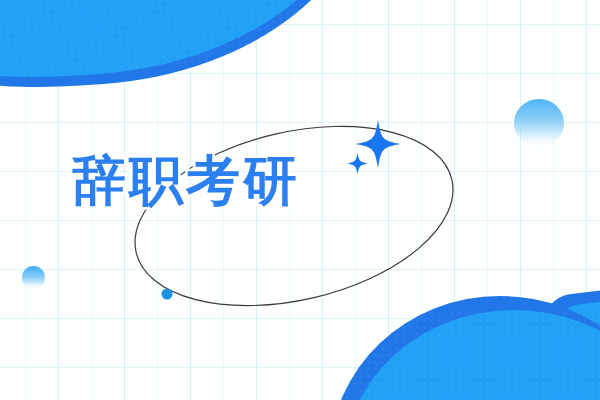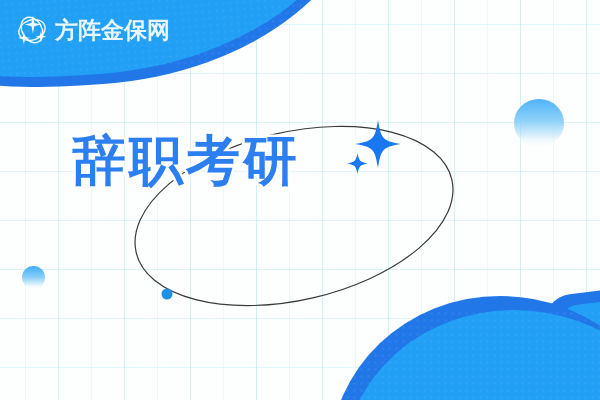--- a/index.html
+++ b/index.html
@@ -169,20 +169,21 @@
     pointer-events: none;
   }
   .line {
     position: absolute;
     font-size: 54px;
     font-weight: 900;
     line-height: 1;
     letter-spacing: 3px;
     white-space: nowrap;
     font-family: "DejaVu Sans", "Liberation Sans", sans-serif;
+    margin-top: 20px;
   }
   .line-1 {
     left: 72px;
     top: 134px;
     color: #2B7FF0;
     -webkit-text-stroke: 5px #ffffff;
     paint-order: stroke fill;
   }
   .line-2 {
     left: 212px;
@@ -215,32 +216,18 @@
   <div class="circle-left"></div>
 
   <svg class="ellipse-wrap" viewBox="0 0 600 400">
     <ellipse cx="294" cy="216" rx="162" ry="84" transform="rotate(-13 294 216)" fill="none" stroke="#3A3A3A" stroke-width="1.2"></ellipse>
     <circle cx="167" cy="294" r="5.5" fill="#1E90E8"></circle>
 
     <path d="M378 120 C381 139, 383 141, 401 144 C383 147, 381 149, 378 168 C375 149, 373 147, 355 144 C373 141, 375 139, 378 120 Z" fill="#1877F2"></path>
     <path d="M357.5 153 C359 161, 360 162, 368 163.5 C360 165, 359 166, 357.5 174 C356 166, 355 165, 347 163.5 C355 162, 356 161, 357.5 153 Z" fill="#1877F2"></path>
   </svg>
 
-  <div class="logo">
-    <svg class="logo-mark" viewBox="0 0 40 40">
-      <g fill="none" stroke="rgba(255,255,255,0.92)" stroke-width="1.6">
-        <ellipse cx="20" cy="20" rx="15" ry="11" transform="rotate(-20 20 20)"></ellipse>
-        <ellipse cx="20" cy="20" rx="15" ry="11" transform="rotate(60 20 20)"></ellipse>
-      </g>
-      <g fill="rgba(255,255,255,0.92)">
-        <path d="M21 4 L22.6 12.2 L30 14 L22.6 15.8 L21 24 L19.4 15.8 L12 14 L19.4 12.2 Z"></path>
-        <path d="M11 22 L12.2 27.6 L17.5 29 L12.2 30.4 L11 36 L9.8 30.4 L4.5 29 L9.8 27.6 Z"></path>
-        <path d="M30 21 L31.2 26.1 L36 27.4 L31.2 28.7 L30 33.8 L28.8 28.7 L24 27.4 L28.8 26.1 Z"></path>
-      </g>
-    </svg>
-    <div class="logo-text">方阵金保网</div>
-  </div>
 
   <div class="headline">
     <div class="line line-1">辞职考研</div>
   </div>
 
 </div>
 
 </body></html>

